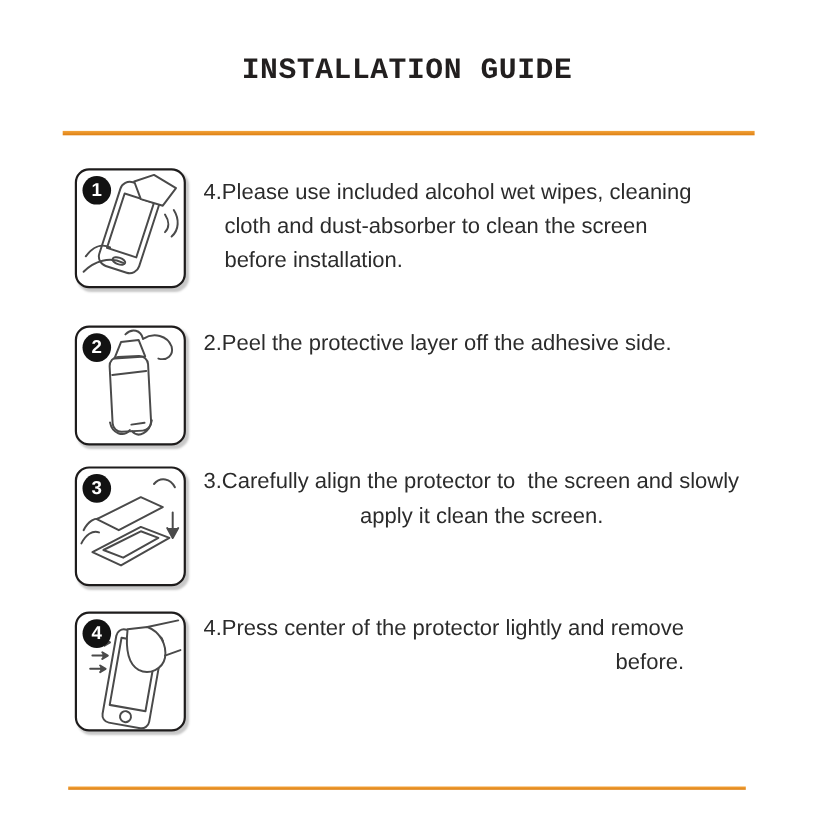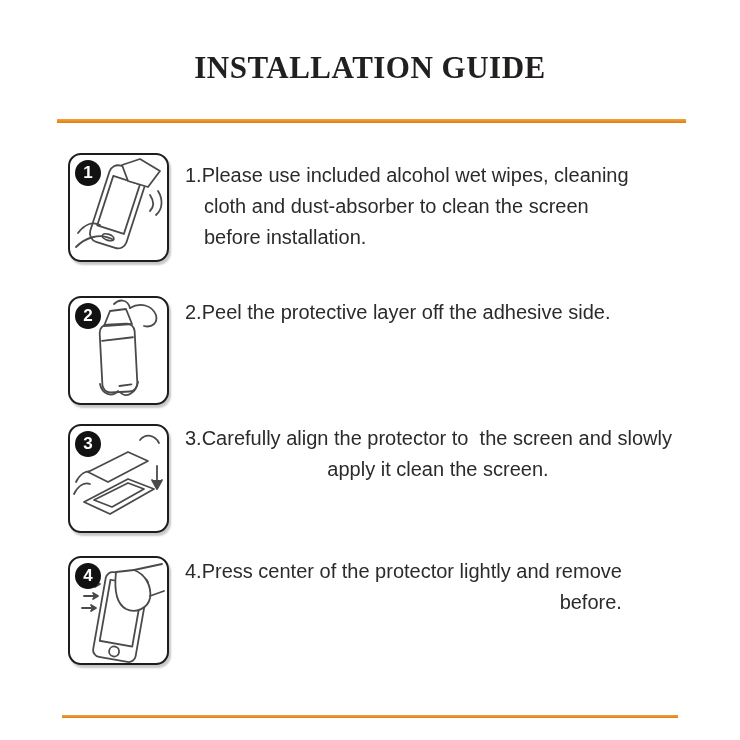--- a/index.html
+++ b/index.html
@@ -1,22 +1,22 @@
 <!DOCTYPE html>
 <html><head>
 <meta charset="utf-8">
 <style>
   html,body{margin:0;padding:0;background:#ffffff;}
   body{width:740px;height:740px;position:relative;overflow:hidden;
        font-family:"Liberation Sans",sans-serif;color:#2e2e2e;}
   .page{position:absolute;inset:0;background:#fff;}
 
   .title{position:absolute;top:50px;left:0;width:740px;margin:0;
-         text-align:center;font-size:31px;font-weight:700;color:#221f1f;
-         letter-spacing:0.5px;font-family:Liberation Serif, serif;}
+         text-align:center;font-size:27px;font-weight:700;color:#221f1f;
+         letter-spacing:0.5px;font-family:Liberation Mono, monospace;}
 
   .rule{position:absolute;background:linear-gradient(#f3a33a,#dd7f12);}
   .rule-top{top:119px;left:57px;width:629px;height:4px;}
   .rule-bottom{top:715px;left:62px;width:616px;height:3px;}
 
   .iconbox{position:absolute;left:68px;width:97px;height:105px;background:#fff;
            border:2.5px solid #1e1c1c;border-radius:13px;
            box-shadow:2px 3px 2px rgba(0,0,0,0.22);}
   .badge{position:absolute;top:5px;left:5px;width:26px;height:26px;border-radius:50%;
          background:#121212;color:#ffffff;font-size:17px;font-weight:700;
@@ -49,21 +49,21 @@
         <rect x="28" y="12" width="38" height="80" rx="9"></rect>
         <rect x="33" y="24" width="28" height="52"></rect>
         <ellipse cx="47" cy="84" rx="6" ry="3"></ellipse>
       </g>
       <path d="M52,10 L70,4 L90,16 L78,32 L58,26 Z" fill="#ffffff"></path>
       <path d="M88,36 C93,44 93,54 86,60"></path>
       <path d="M80,40 C84,46 84,52 80,56"></path>
     </svg>
   </div>
   <div class="steptext text1">
-    <div class="l">1.Please use included alcohol wet wipes, cleaning</div>
+    <div class="l">4.Please use included alcohol wet wipes, cleaning</div>
     <div class="l cont">cloth and dust-absorber to clean the screen</div>
     <div class="l cont">before installation.</div>
   </div>
 
   <div class="iconbox box2">
     <span class="badge">2</span>
     <svg viewBox="0 0 97 105" fill="none" stroke="#4a4a4a" stroke-width="1.8" stroke-linecap="round" stroke-linejoin="round">
       <path d="M44,6 C50,0 58,2 60,10"></path>
       <path d="M60,10 C70,4 82,7 86,17 C88,25 82,30 74,28"></path>
       <path d="M34,28 L62,26 L56,11 L40,13 Z" fill="#ffffff"></path>

